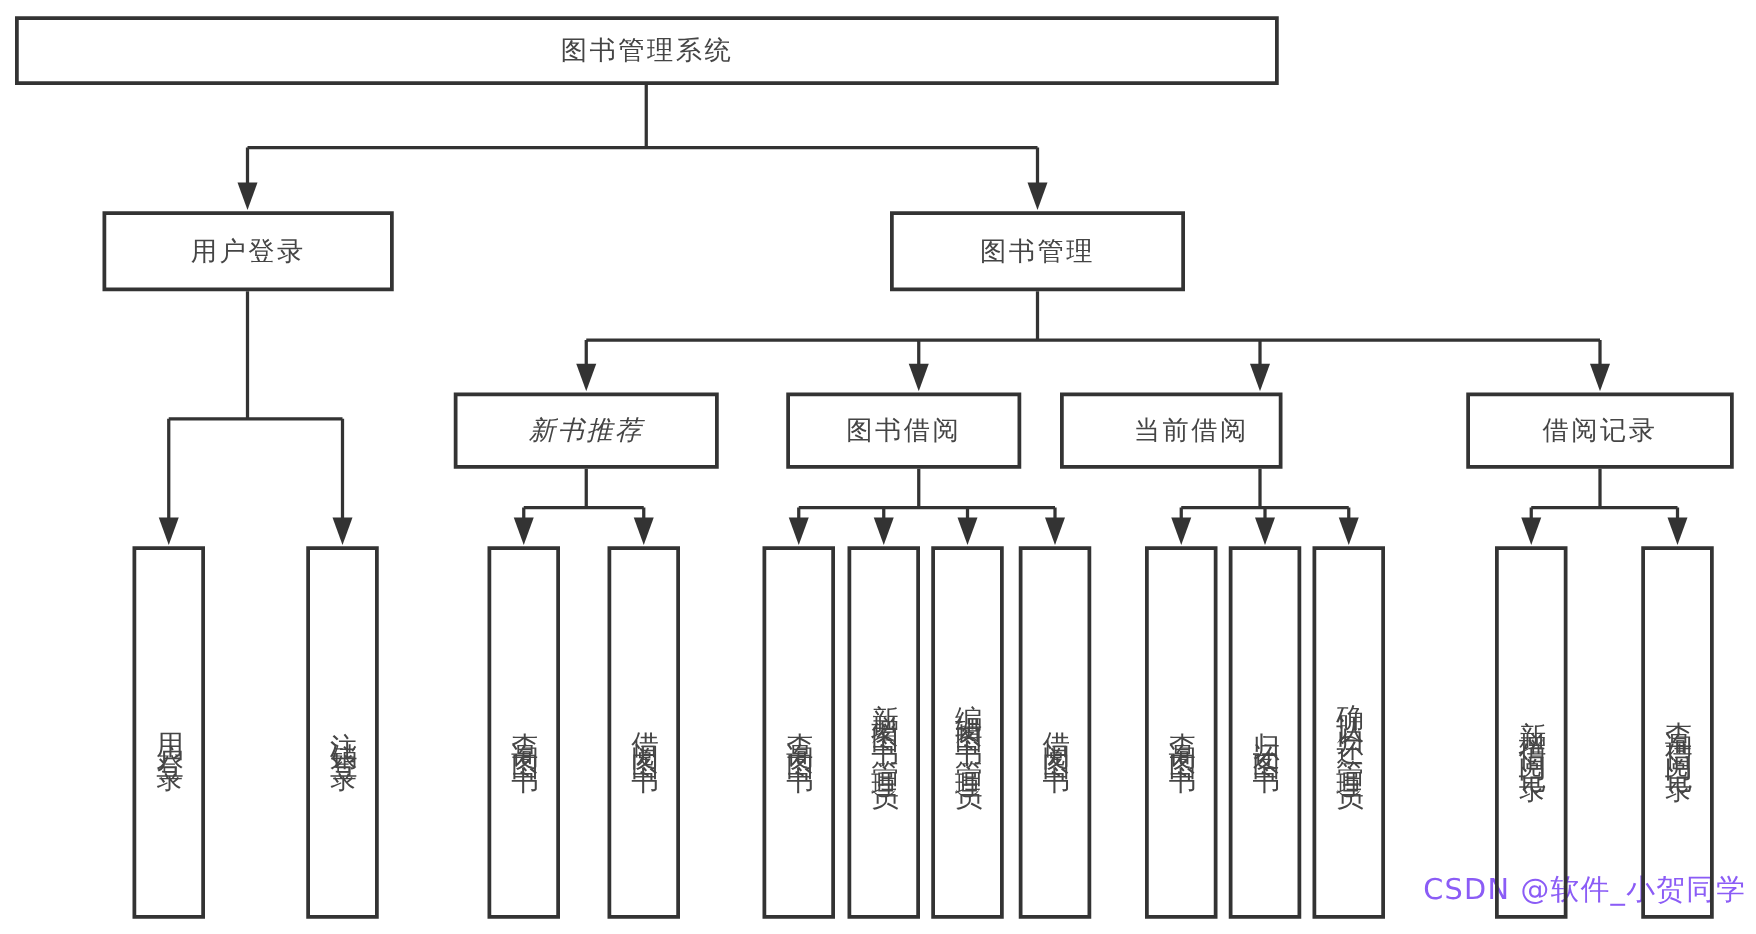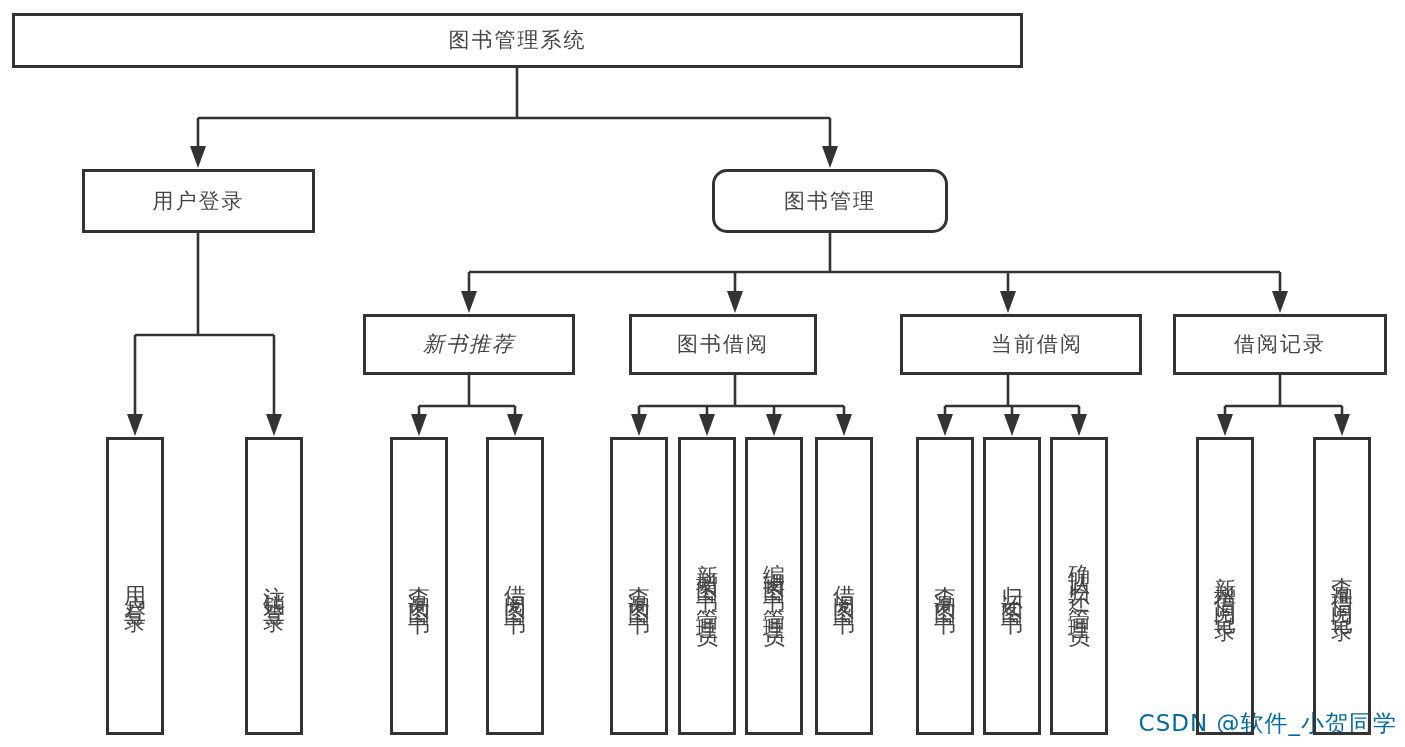--- a/index.html
+++ b/index.html
@@ -36,24 +36,24 @@
   }
   .node.v {
     writing-mode: vertical-rl;
     font-size: 22px;
     letter-spacing: 9px;
   }
 
   .watermark {
     position: absolute;
     right: 8px;
-    bottom: 8px;
+    bottom: 20px;
     font-size: 23px;
     letter-spacing: 1px;
-    color: #0369a1;
+    color: #8b5cf6;
     white-space: nowrap;
   }
 </style>
 </head>
 <body>
 
 <div class="canvas">
 
   <svg class="connectors" width="1405" height="747" viewBox="0 0 1405 747">
     <g stroke="#333333" stroke-width="2.6" fill="none">
@@ -93,31 +93,31 @@
 
   <div class="watermark">CSDN @软件_小贺同学</div>
 
   <div class="node h" style="left:12px; top:13px; width:1011px; height:55px;">
     <span>图书管理系统</span>
   </div>
 
   <div class="node h" style="left:82px; top:169px; width:233px; height:64px;">
     <span>用户登录</span>
   </div>
-  <div class="node h" style="left:712px; top:169px; width:236px; height:64px;border-radius:15px;">
+  <div class="node h" style="left:712px; top:169px; width:236px; height:64px;">
     <span>图书管理</span>
   </div>
 
   <div class="node h" style="left:363px; top:314px; width:212px; height:61px;font-style:italic;">
     <span>新书推荐</span>
   </div>
   <div class="node h" style="left:629px; top:314px; width:188px; height:61px;">
     <span>图书借阅</span>
   </div>
-  <div class="node h" style="left:900px; top:314px; width:242px; height:61px;padding-left:32px;">
+  <div class="node h" style="left:848px; top:314px; width:178px; height:61px;padding-left:32px;">
     <span>当前借阅</span>
   </div>
   <div class="node h" style="left:1173px; top:314px; width:214px; height:61px;">
     <span>借阅记录</span>
   </div>
 
   <div class="node v" style="left:106px; top:437px; width:58px; height:298px;">
     <span>用户登录</span>
   </div>
   <div class="node v" style="left:245px; top:437px; width:58px; height:298px;">

